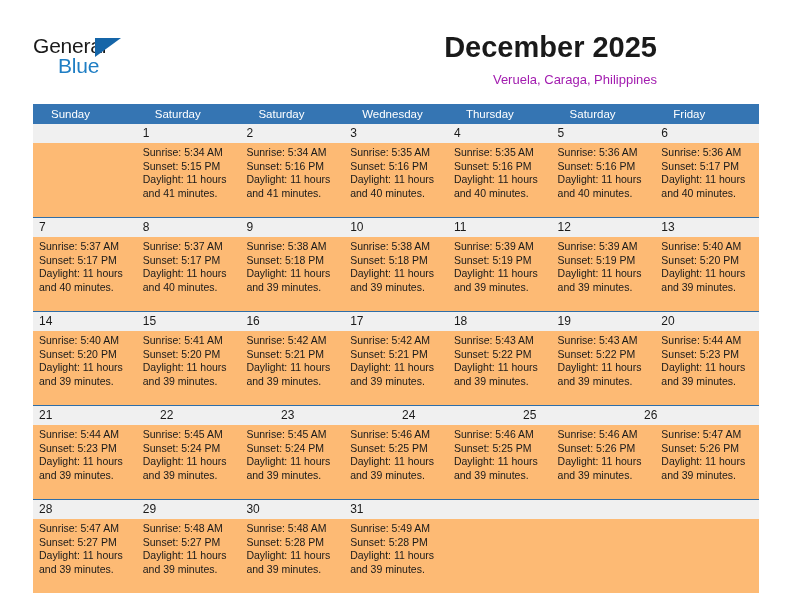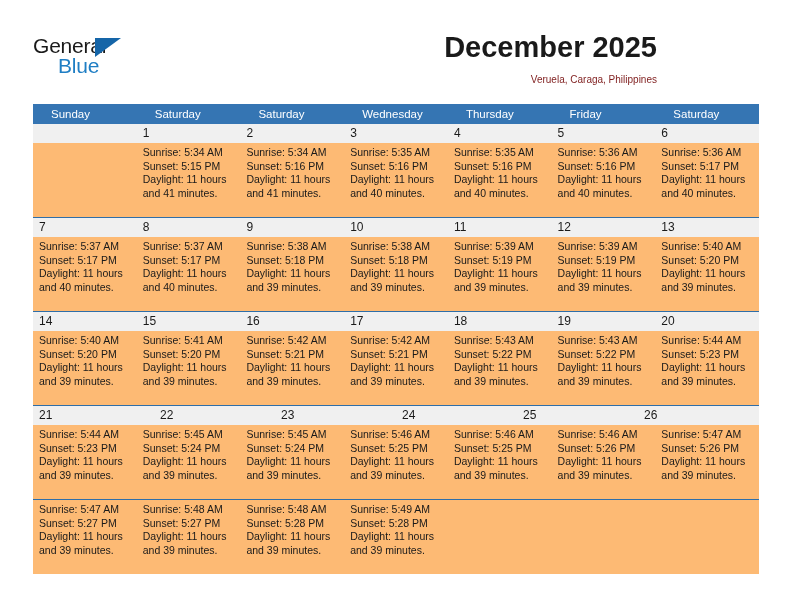--- a/index.html
+++ b/index.html
@@ -70,22 +70,22 @@
     text-align: right;
   }
   .cal-title {
     font-size: 29px;
     color: #1a1a1a;
     line-height: 34px;
     white-space: nowrap;
     font-weight: bold;
   }
   .cal-subtitle {
-    font-size: 10px;
-    color: #7f1d1d;
+    font-size: 13px;
+    color: #a21caf;
     line-height: 20px;
     margin-top: 6px;
     white-space: nowrap;
   }
 
   
   .calendar {
     position: absolute;
     left: 33px;
     top: 104px;
@@ -166,22 +166,22 @@
 
   </div>
 
   <div class="calendar">
     <div class="dow-row" id="dow-row">
         <div class="dow-cell">Sunday</div>
         <div class="dow-cell">Saturday</div>
         <div class="dow-cell">Saturday</div>
         <div class="dow-cell">Wednesday</div>
         <div class="dow-cell">Thursday</div>
+        <div class="dow-cell">Saturday</div>
         <div class="dow-cell">Friday</div>
-        <div class="dow-cell">Saturday</div>
       </div>
     <div id="weeks-container">
         <div class="week first">
           <div class="week-dates">
             <div class="date-cell"></div>
             <div class="date-cell">1</div>
             <div class="date-cell">2</div>
             <div class="date-cell">3</div>
             <div class="date-cell">4</div>
             <div class="date-cell">5</div>
@@ -358,20 +358,29 @@
               <div class="wrap">Daylight: 11 hours and 39 minutes.</div>
             </div>
             <div class="body-cell">
               <div>Sunrise: 5:47 AM</div>
               <div>Sunset: 5:26 PM</div>
               <div class="wrap">Daylight: 11 hours and 39 minutes.</div>
             </div>
           </div>
         </div>
         <div class="week">
+          <div class="week-dates">
+            <div class="date-cell">28</div>
+            <div class="date-cell">29</div>
+            <div class="date-cell">30</div>
+            <div class="date-cell">31</div>
+            <div class="date-cell"></div>
+            <div class="date-cell"></div>
+            <div class="date-cell"></div>
+          </div>
           <div class="week-body">
             <div class="body-cell">
               <div>Sunrise: 5:47 AM</div>
               <div>Sunset: 5:27 PM</div>
               <div class="wrap">Daylight: 11 hours and 39 minutes.</div>
             </div>
             <div class="body-cell">
               <div>Sunrise: 5:48 AM</div>
               <div>Sunset: 5:27 PM</div>
               <div class="wrap">Daylight: 11 hours and 39 minutes.</div>

